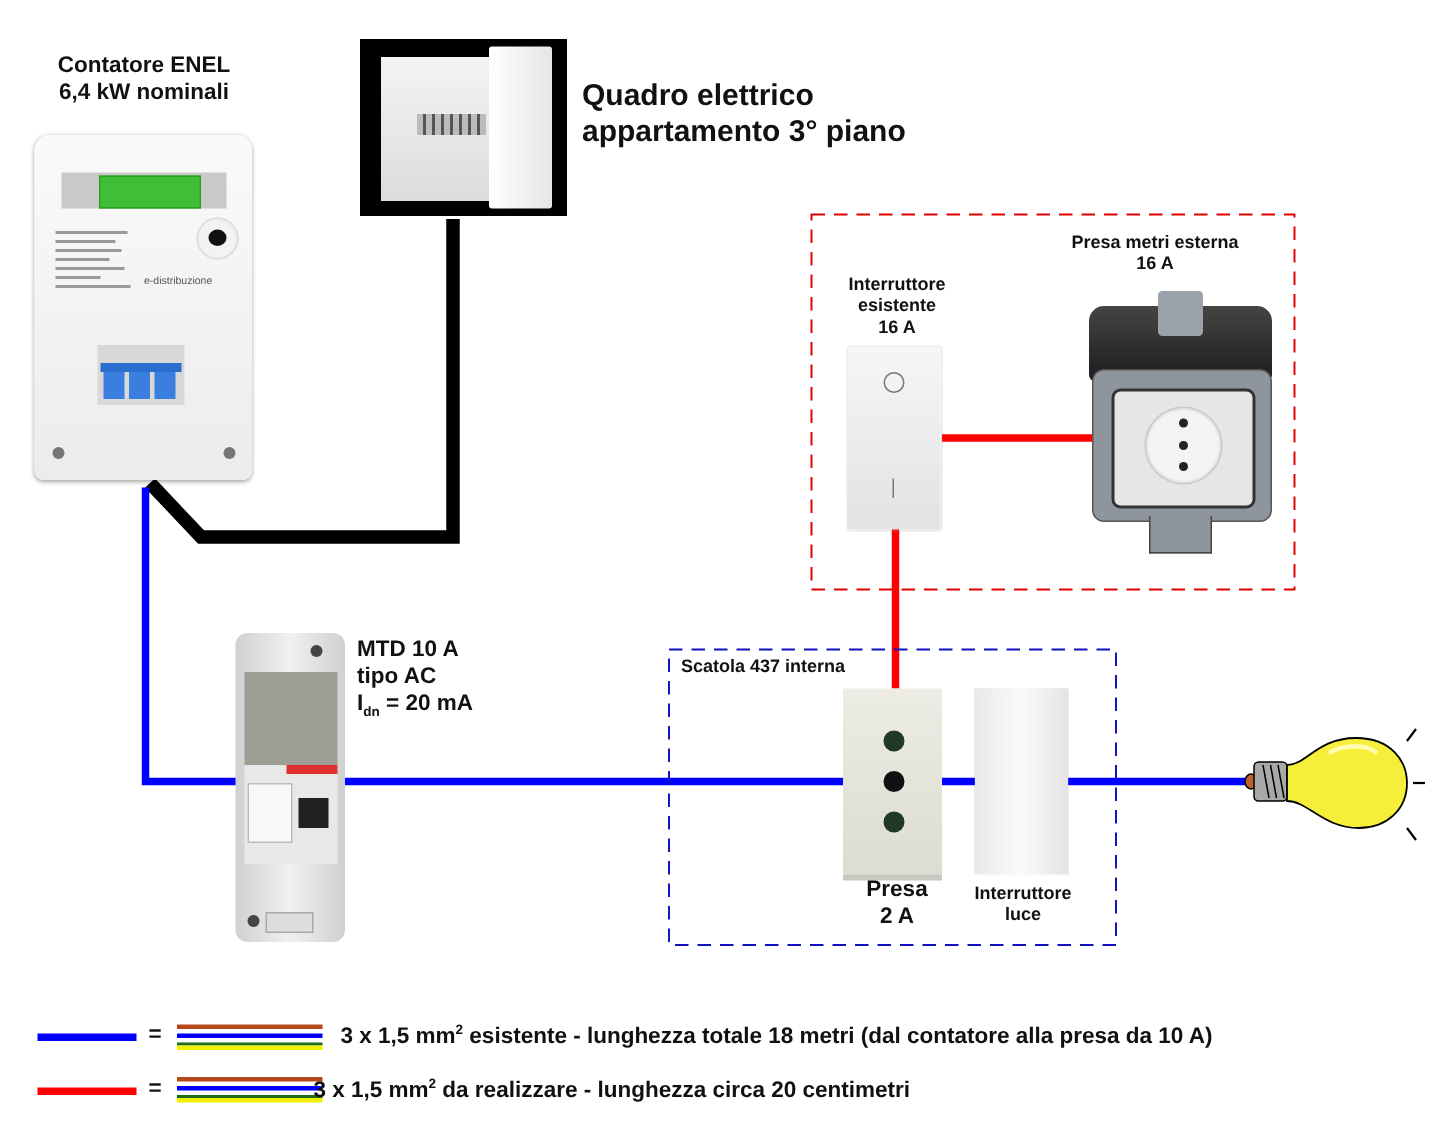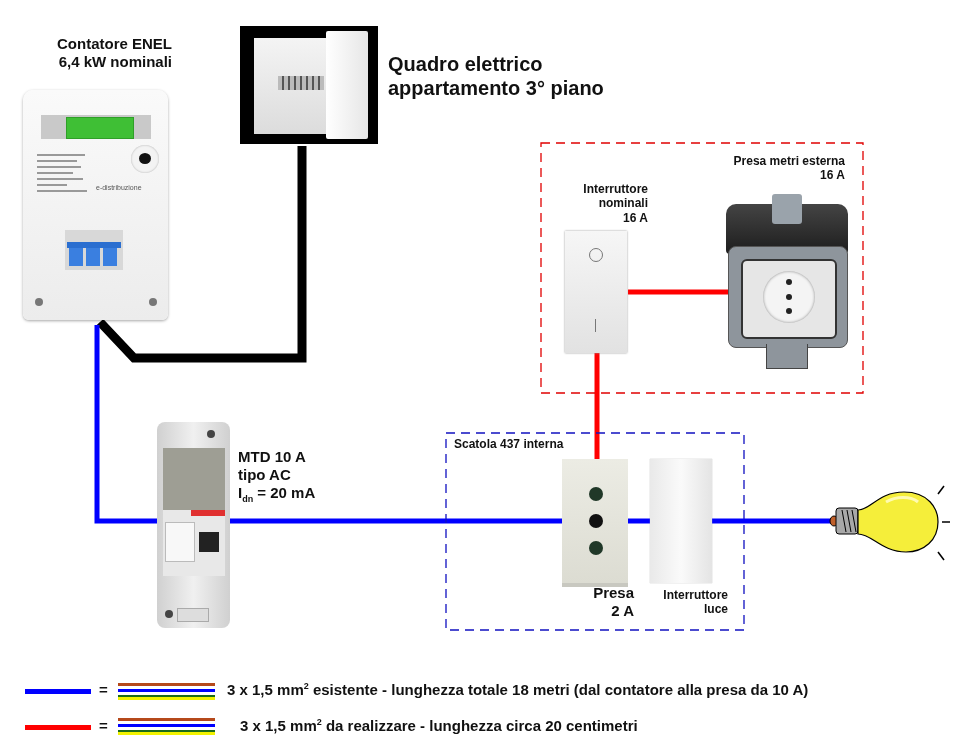--- a/index.html
+++ b/index.html
@@ -1,19 +1,19 @@
 <!DOCTYPE html>
 <html><head>
 <meta charset="utf-8">
 <style>
   html, body { margin: 0; padding: 0; background: #ffffff; }
   body { width: 970px; height: 754px; position: relative; overflow: hidden;
          font-family: "Liberation Sans", "DejaVu Sans", sans-serif; }
   .abs { position: absolute; }
-  .lbl { position: absolute; font-weight: bold; color: #111; text-align: right; line-height: 1.2; }
+  .lbl { position: absolute; font-weight: bold; color: #111; text-align: center; line-height: 1.2; }
   .wire-layer { position: absolute; left: 0; top: 0; width: 970px; height: 754px; }
 </style>
 </head>
 <body>
 
 <svg class="wire-layer" viewBox="0 0 970 754">
 
   <polyline points="100,322 134,358 302,358 302,146" fill="none" stroke="#000000" stroke-width="9"></polyline>
 
   <polyline points="97,325 97,521 160,521" fill="none" stroke="#0000ff" stroke-width="5"></polyline>
@@ -73,29 +73,29 @@
   <div class="abs" style="left:50px; top:8px; width:8px; height:8px; border-radius:50%; background:#444;"></div>
   <div class="abs" style="left:6px; top:26px; width:62px; height:62px; background:#9e9e94;"></div>
   <div class="abs" style="left:6px; top:88px; width:62px; height:66px; background:#e8e8e8;">
     <div class="abs" style="left:28px; top:0; width:34px; height:6px; background:#e03030;"></div>
     <div class="abs" style="left:2px; top:12px; width:28px; height:38px; background:#f8f8f8; border:1px solid #bbb;"></div>
     <div class="abs" style="left:36px; top:22px; width:20px; height:20px; background:#222;"></div>
   </div>
   <div class="abs" style="left:8px; top:188px; width:8px; height:8px; border-radius:50%; background:#444;"></div>
   <div class="abs" style="left:20px; top:186px; width:30px; height:12px; background:#ddd; border:1px solid #aaa;"></div>
 </div>
-<div class="lbl" style="left:238px; top:424px; font-size:15px; text-align:left;margin-top:24px;">
+<div class="lbl" style="left:238px; top:424px; font-size:15px; text-align:left;">
   <div>MTD 10 A</div>
   <div>tipo AC</div>
   <div><span>I</span><sub style="font-size:9px;">dn</sub><span> = 20 mA</span></div>
 </div>
 
 <div class="lbl" style="left:548px; top:182px; width:100px; font-size:12px;">
   <div>Interruttore</div>
-  <div>nominali</div>
+  <div>esistente</div>
   <div>16 A</div>
 </div>
 <div class="abs" style="left:565px; top:231px; width:62px; height:122px; background:linear-gradient(#f6f6f6,#e2e2e2); box-shadow:0 0 2px #999;">
   <div class="abs" style="left:24px; top:17px; width:12px; height:12px; border:1px solid #777; border-radius:50%;"></div>
   <div class="abs" style="left:30px; top:88px; width:1px; height:13px; background:#777;"></div>
 </div>
 
 <div class="lbl" style="left:695px; top:154px; width:150px; font-size:12px;">
   <div>Presa metri esterna</div>
   <div>16 A</div>
@@ -164,17 +164,17 @@
 
   <div class="abs" style="left:0; top:37px; width:970px; height:30px;">
     <div class="abs" style="left:25px; top:12px; width:66px; height:5px; background:#ff0000;"></div>
     <div class="lbl" style="left:99px; top:4px; font-size:15px;">=</div>
     <div class="abs" style="left:118px; top:5px; width:97px; height:20px;">
       <div style="height:3px; background:#b5491b; margin-bottom:3px;"></div>
       <div style="height:3px; background:#0000ff; margin-bottom:3px;"></div>
       <div style="height:2px; background:#1a6b1a;"></div>
       <div style="height:3px; background:#f2f200;"></div>
     </div>
-    <div class="lbl" style="left:240px; top:4px; font-size:15px; text-align:right; white-space:nowrap;">
+    <div class="lbl" style="left:209px; top:4px; font-size:15px; text-align:right; white-space:nowrap;">
       <span>3 x 1,5 mm</span><sup style="font-size:9px;">2</sup><span> da realizzare - lunghezza circa 20 centimetri</span>
     </div>
   </div>
 </div>
 
 </body></html>

